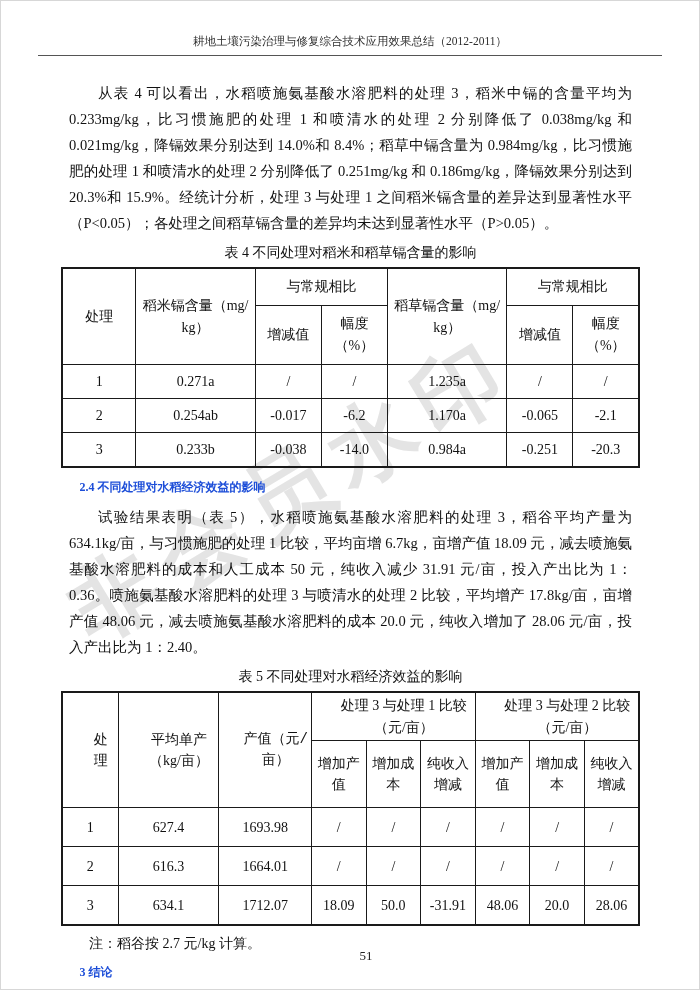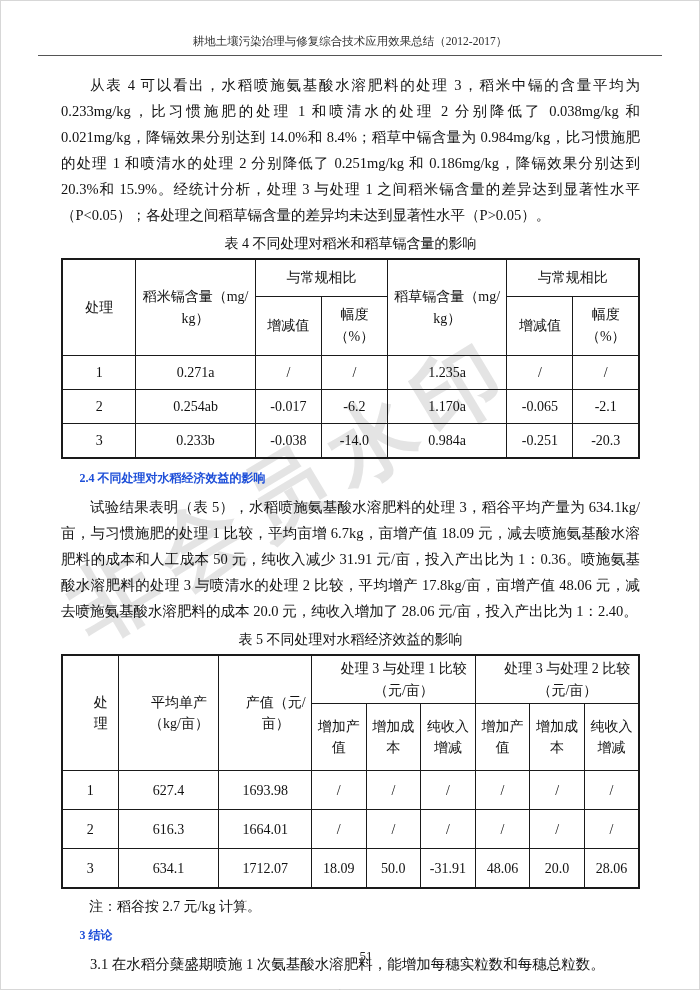--- a/index.html
+++ b/index.html
@@ -35,21 +35,21 @@
     padding-bottom:6px;
     border-bottom:1.5px solid #555;
     z-index:2;
   }
   .content{
     position:absolute;
     left:61px;top:72px;width:579px;
     z-index:2;
   }
   p.body{
-    margin:0;
+    margin:8px;
     font-size:14.5px;
     line-height:26px;
     text-align:justify;
     text-indent:2em;
     color:#111;
   }
   .caption{
     text-align:center;
     font-size:14px;
     margin:7px 0 5px 0;
@@ -104,32 +104,32 @@
     text-align:center;
     font-size:13px;
     color:#222;
     z-index:2;
     margin-left:32px;
   }
   
   .t4c1{width:11.5%;} .t4c2{width:19.5%;} .t4c3{width:13.5%;} .t4c4{width:9.5%;}
   .t4c5{width:19.5%;} .t4c6{width:14%;} .t4c7{width:12.5%;}
   
-  .t5c1{width:4.8%;} .t5c2{width:12.6%;} .t5c3{width:11.2%;}
+  .t5c1{width:4.8%;} .t5c2{width:12.6%;} .t5c3{width:11.2%;font-family:Liberation Mono, monospace;}
   .t5c4{width:11%;} .t5c5{width:11%;} .t5c6{width:11.6%;}
   .t5c7{width:11.6%;} .t5c8{width:11.6%;} .t5c9{width:14.6%;}
 </style>
 </head>
 <body>
 
 <div class="page">
 
   <div class="watermark">非会员水印</div>
 
-  <div class="header">耕地土壤污染治理与修复综合技术应用效果总结（2012-2017）</div>
+  <div class="header">耕地土壤污染治理与修复综合技术应用效果总结（2012-2011）</div>
 
   <div class="content">
 
     <p class="body">从表 4 可以看出，水稻喷施氨基酸水溶肥料的处理 3，稻米中镉的含量平均为 0.233mg/kg，比习惯施肥的处理 1 和喷清水的处理 2 分别降低了 0.038mg/kg 和 0.021mg/kg，降镉效果分别达到 14.0%和 8.4%；稻草中镉含量为 0.984mg/kg，比习惯施肥的处理 1 和喷清水的处理 2 分别降低了 0.251mg/kg 和 0.186mg/kg，降镉效果分别达到 20.3%和 15.9%。经统计分析，处理 3 与处理 1 之间稻米镉含量的差异达到显著性水平（P&lt;0.05）；各处理之间稻草镉含量的差异均未达到显著性水平（P&gt;0.05）。</p>
 
     <div class="caption">表 4 不同处理对稻米和稻草镉含量的影响</div>
 
     <table>
       <tbody>
           <tr class="t4-r1">

